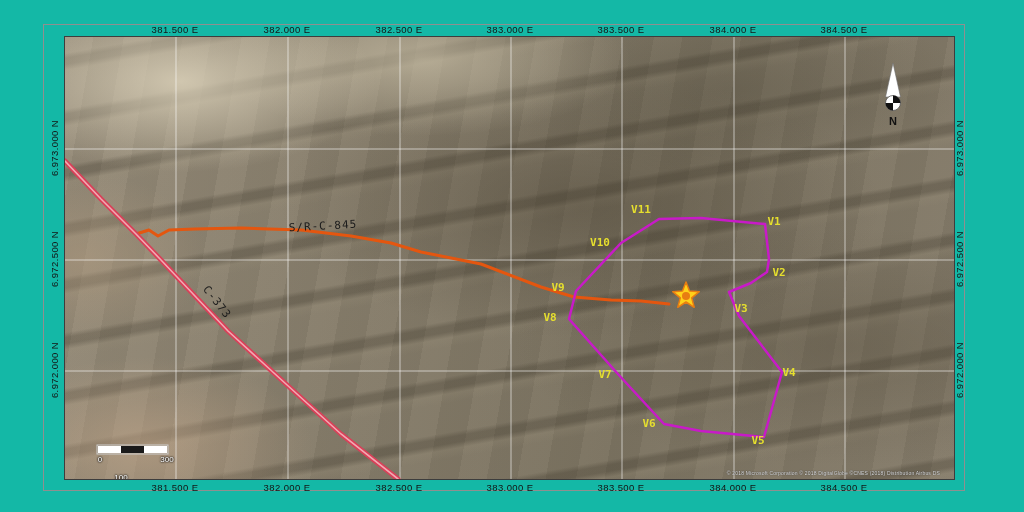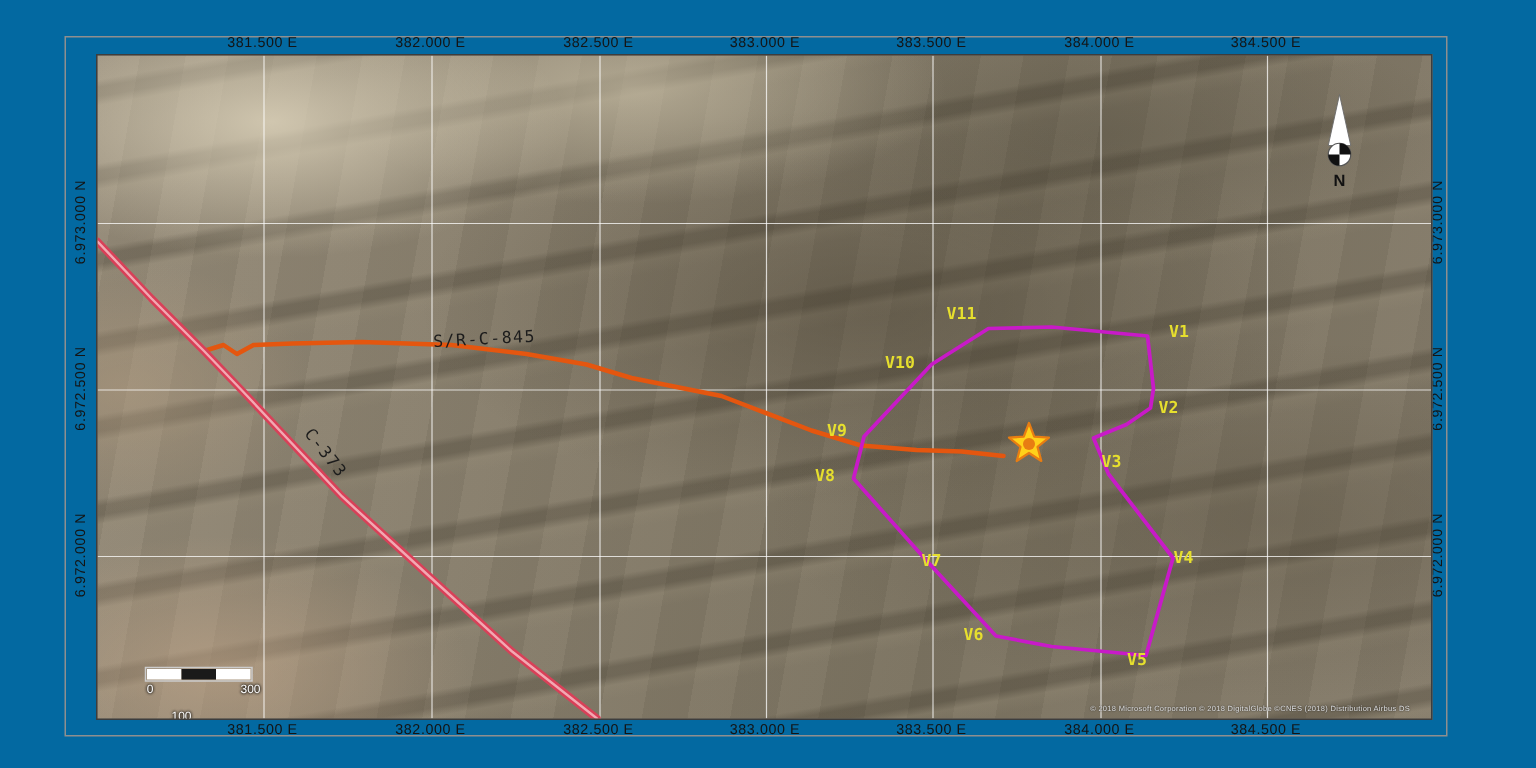--- a/index.html
+++ b/index.html
@@ -1,16 +1,16 @@
 <!DOCTYPE html>
 <html><head>
 <meta charset="utf-8">
 <style>
   html,body{margin:0;padding:0;background:#ffffff;}
-  #page{position:relative;width:1024px;height:512px;background:#0369a1;overflow:hidden;
+  #page{position:relative;width:1024px;height:512px;background:#14b8a6;overflow:hidden;
         font-family:"Liberation Sans",sans-serif;}
   #outer-frame{position:absolute;left:43px;top:24px;width:920px;height:465px;
         border:1px solid #8f8f8f;}
   #map-area{position:absolute;left:64px;top:36px;width:889px;height:442px;
         border:1px solid #3d3d3d;
         background-color:#8f8675;
         background-image:
           radial-gradient(ellipse 280px 130px at 13% 10%, rgba(219,209,185,0.85), rgba(219,209,185,0) 70%),
           radial-gradient(ellipse 300px 110px at 40% 5%, rgba(203,193,168,0.65), rgba(203,193,168,0) 70%),
           radial-gradient(ellipse 180px 120px at 2% 50%, rgba(178,156,128,0.5), rgba(178,156,128,0) 70%),
@@ -104,27 +104,27 @@
       <g id="scalebar-group">
           <rect x="32" y="408" width="71" height="9" fill="none" stroke="#cccccc" stroke-width="1"></rect>
           <rect x="33" y="409" width="23" height="7" fill="#ffffff"></rect>
           <rect x="56" y="409" width="23" height="7" fill="#1a1a1a"></rect>
           <rect x="79" y="409" width="23" height="7" fill="#ffffff"></rect>
         </g>
     </svg>
     <div id="label-layer">
         <div class="road-label" style="left: 258px; top: 189px; transform: translate(-50%, -50%) rotate(-3deg);">S/R-C-845</div>
         <div class="road-label" style="left: 152px; top: 265px; transform: translate(-50%, -50%) rotate(52deg);">C-373</div>
-        <div class="vtx-label" style="left: 709px; top: 184px; color: rgb(230, 223, 46); margin-left: 12px;">V1</div>
+        <div class="vtx-label" style="left: 709px; top: 184px; color: rgb(230, 223, 46);">V1</div>
         <div class="vtx-label" style="left: 714px; top: 235px; color: rgb(230, 223, 46);">V2</div>
         <div class="vtx-label" style="left: 676px; top: 261px; color: rgb(230, 223, 46); margin-top: 10px;">V3</div>
         <div class="vtx-label" style="left: 724px; top: 335px; color: rgb(230, 223, 46);">V4</div>
         <div class="vtx-label" style="left: 693px; top: 403px; color: rgb(230, 223, 46);">V5</div>
         <div class="vtx-label" style="left: 584px; top: 386px; color: rgb(230, 223, 46);">V6</div>
-        <div class="vtx-label" style="left: 540px; top: 337px; color: rgb(230, 223, 46); margin-left: 16px;">V7</div>
+        <div class="vtx-label" style="left: 540px; top: 337px; color: rgb(230, 223, 46);">V7</div>
         <div class="vtx-label" style="left: 485px; top: 280px; color: rgb(230, 223, 46); text-align: center;">V8</div>
         <div class="vtx-label" style="left: 493px; top: 250px; color: rgb(230, 223, 46);">V9</div>
         <div class="vtx-label" style="left: 535px; top: 205px; color: rgb(230, 223, 46);">V10</div>
         <div class="vtx-label" style="left: 576px; top: 172px; color: rgb(230, 223, 46);">V11</div>
         <div class="sb-label" style="left: 35px; top: 418px;">0</div>
         <div class="sb-label" style="left: 56px; top: 418px; margin-top: 18px;">100</div>
         <div class="sb-label" style="left: 102px; top: 418px;">300</div>
       </div>
     <div class="north-n">N</div>
     <div class="copyright">© 2018 Microsoft Corporation © 2018 DigitalGlobe ©CNES (2018) Distribution Airbus DS</div>

